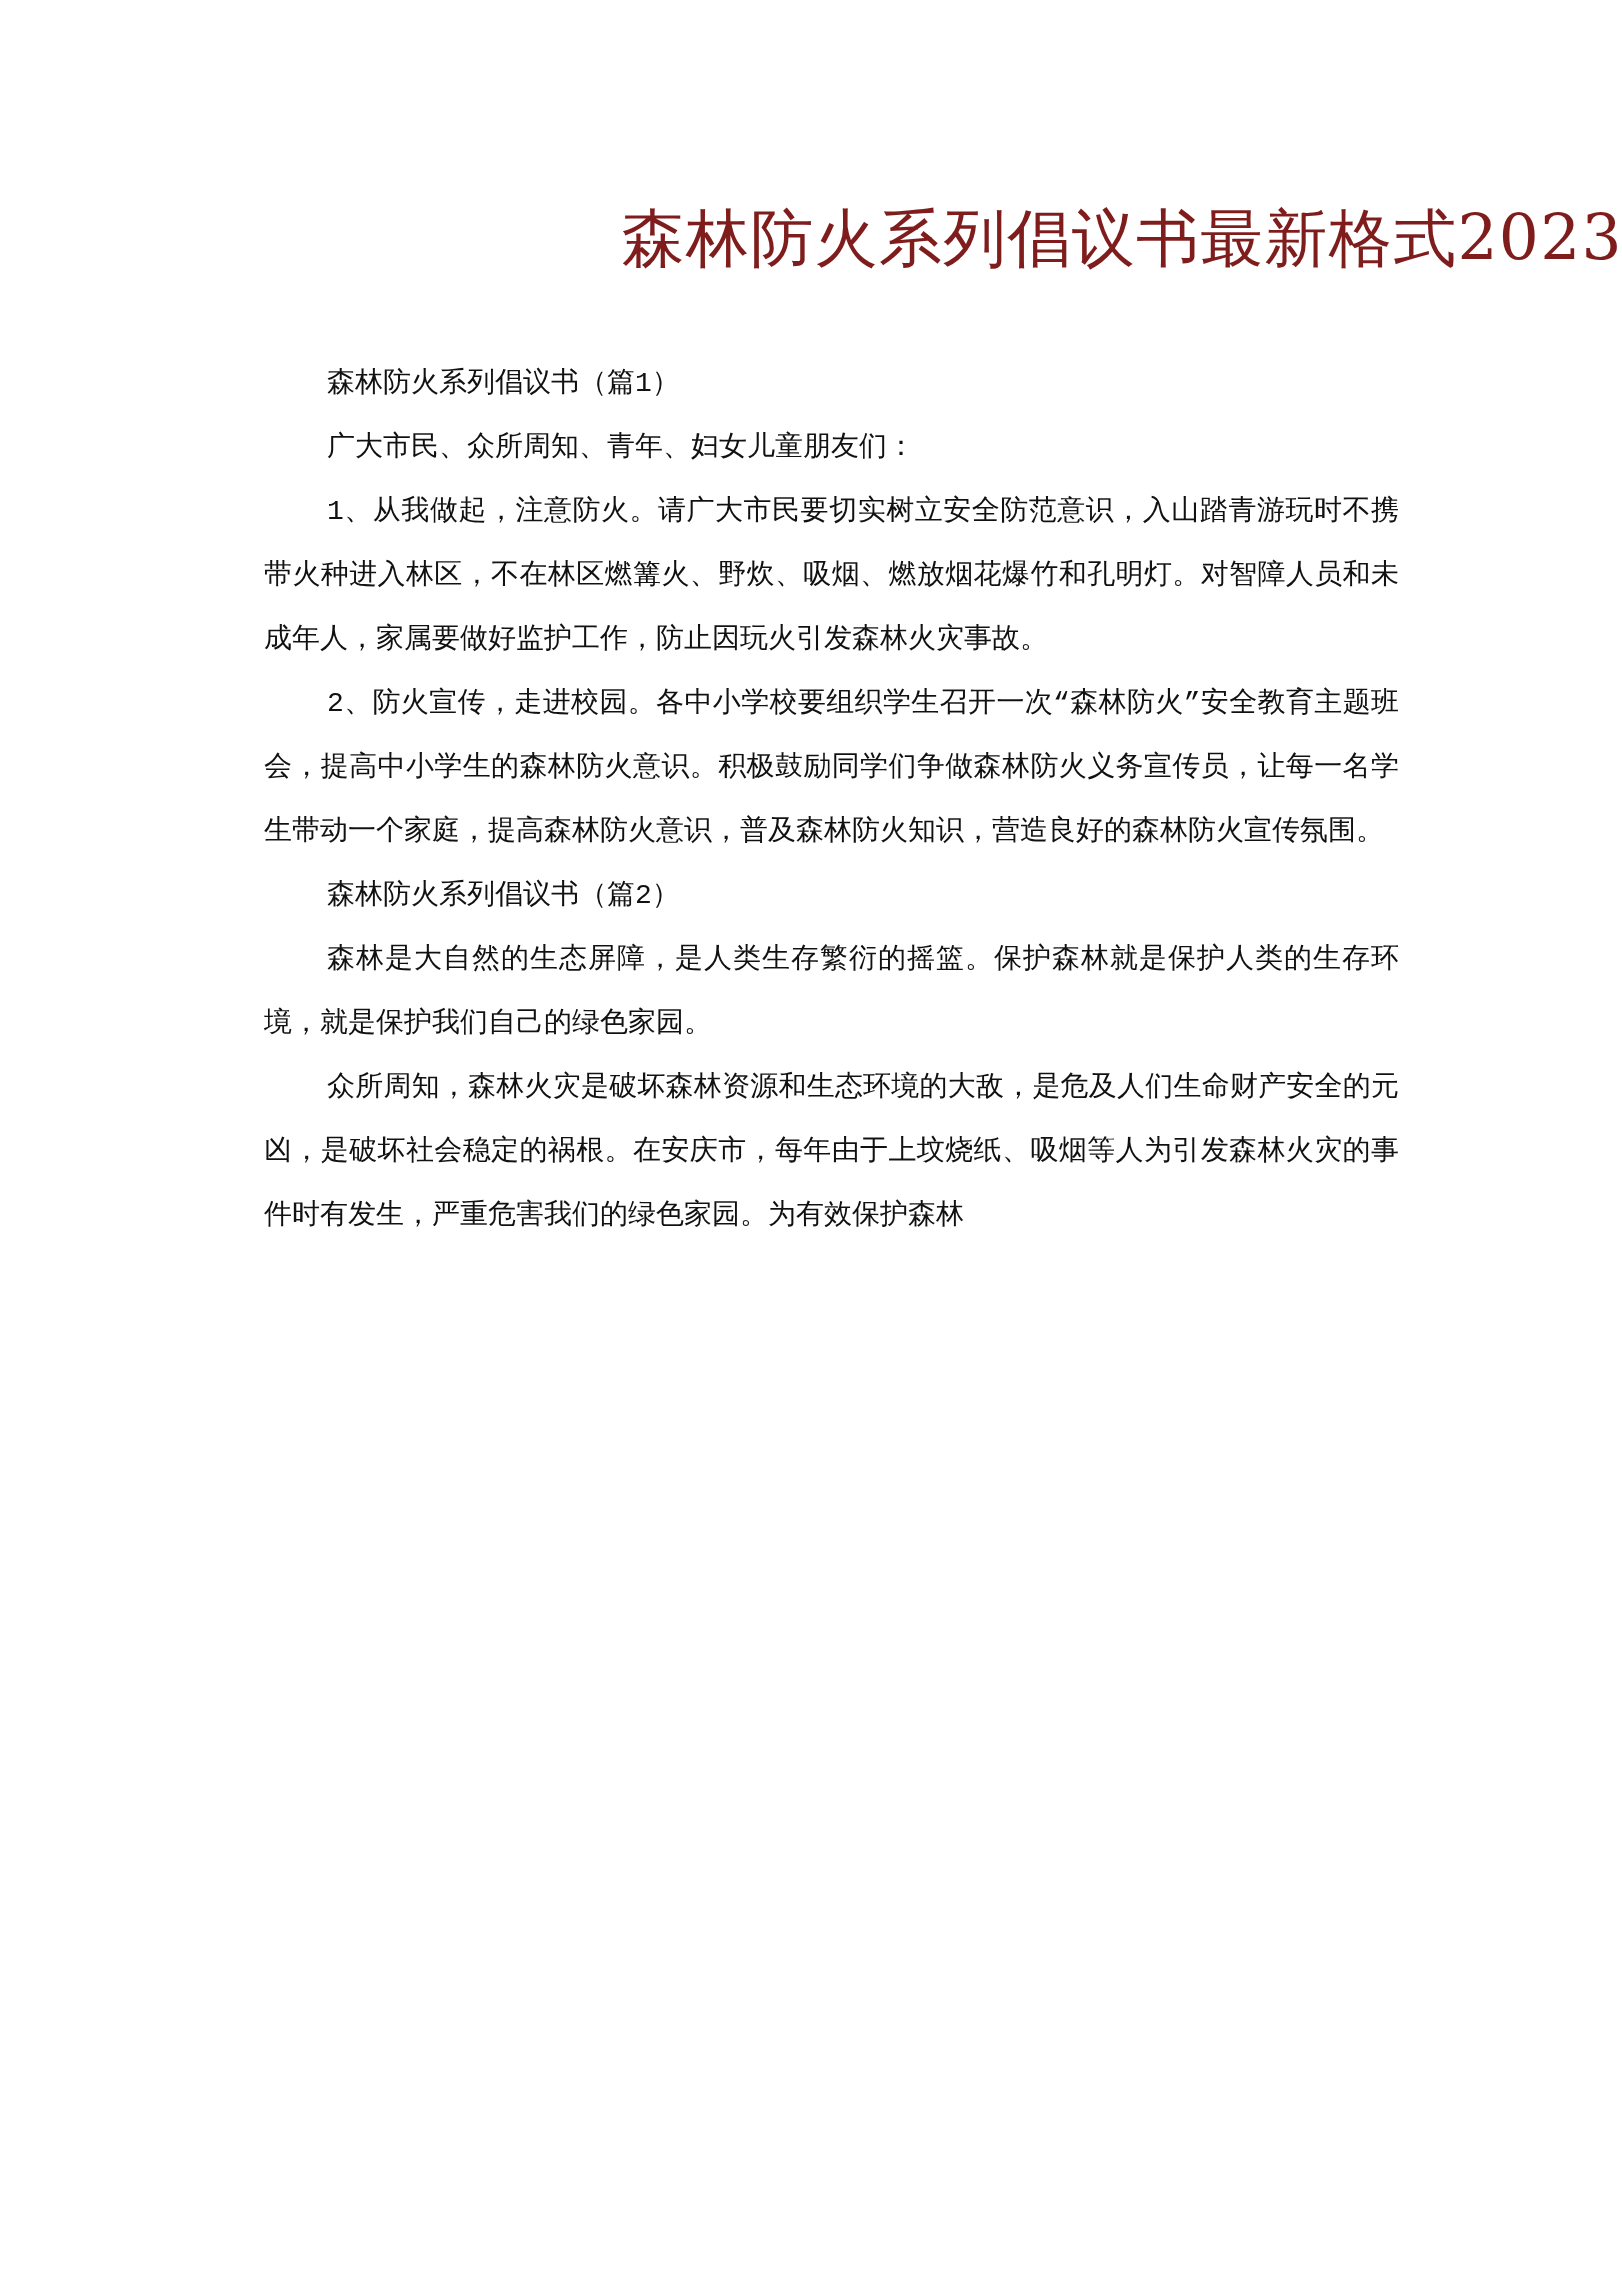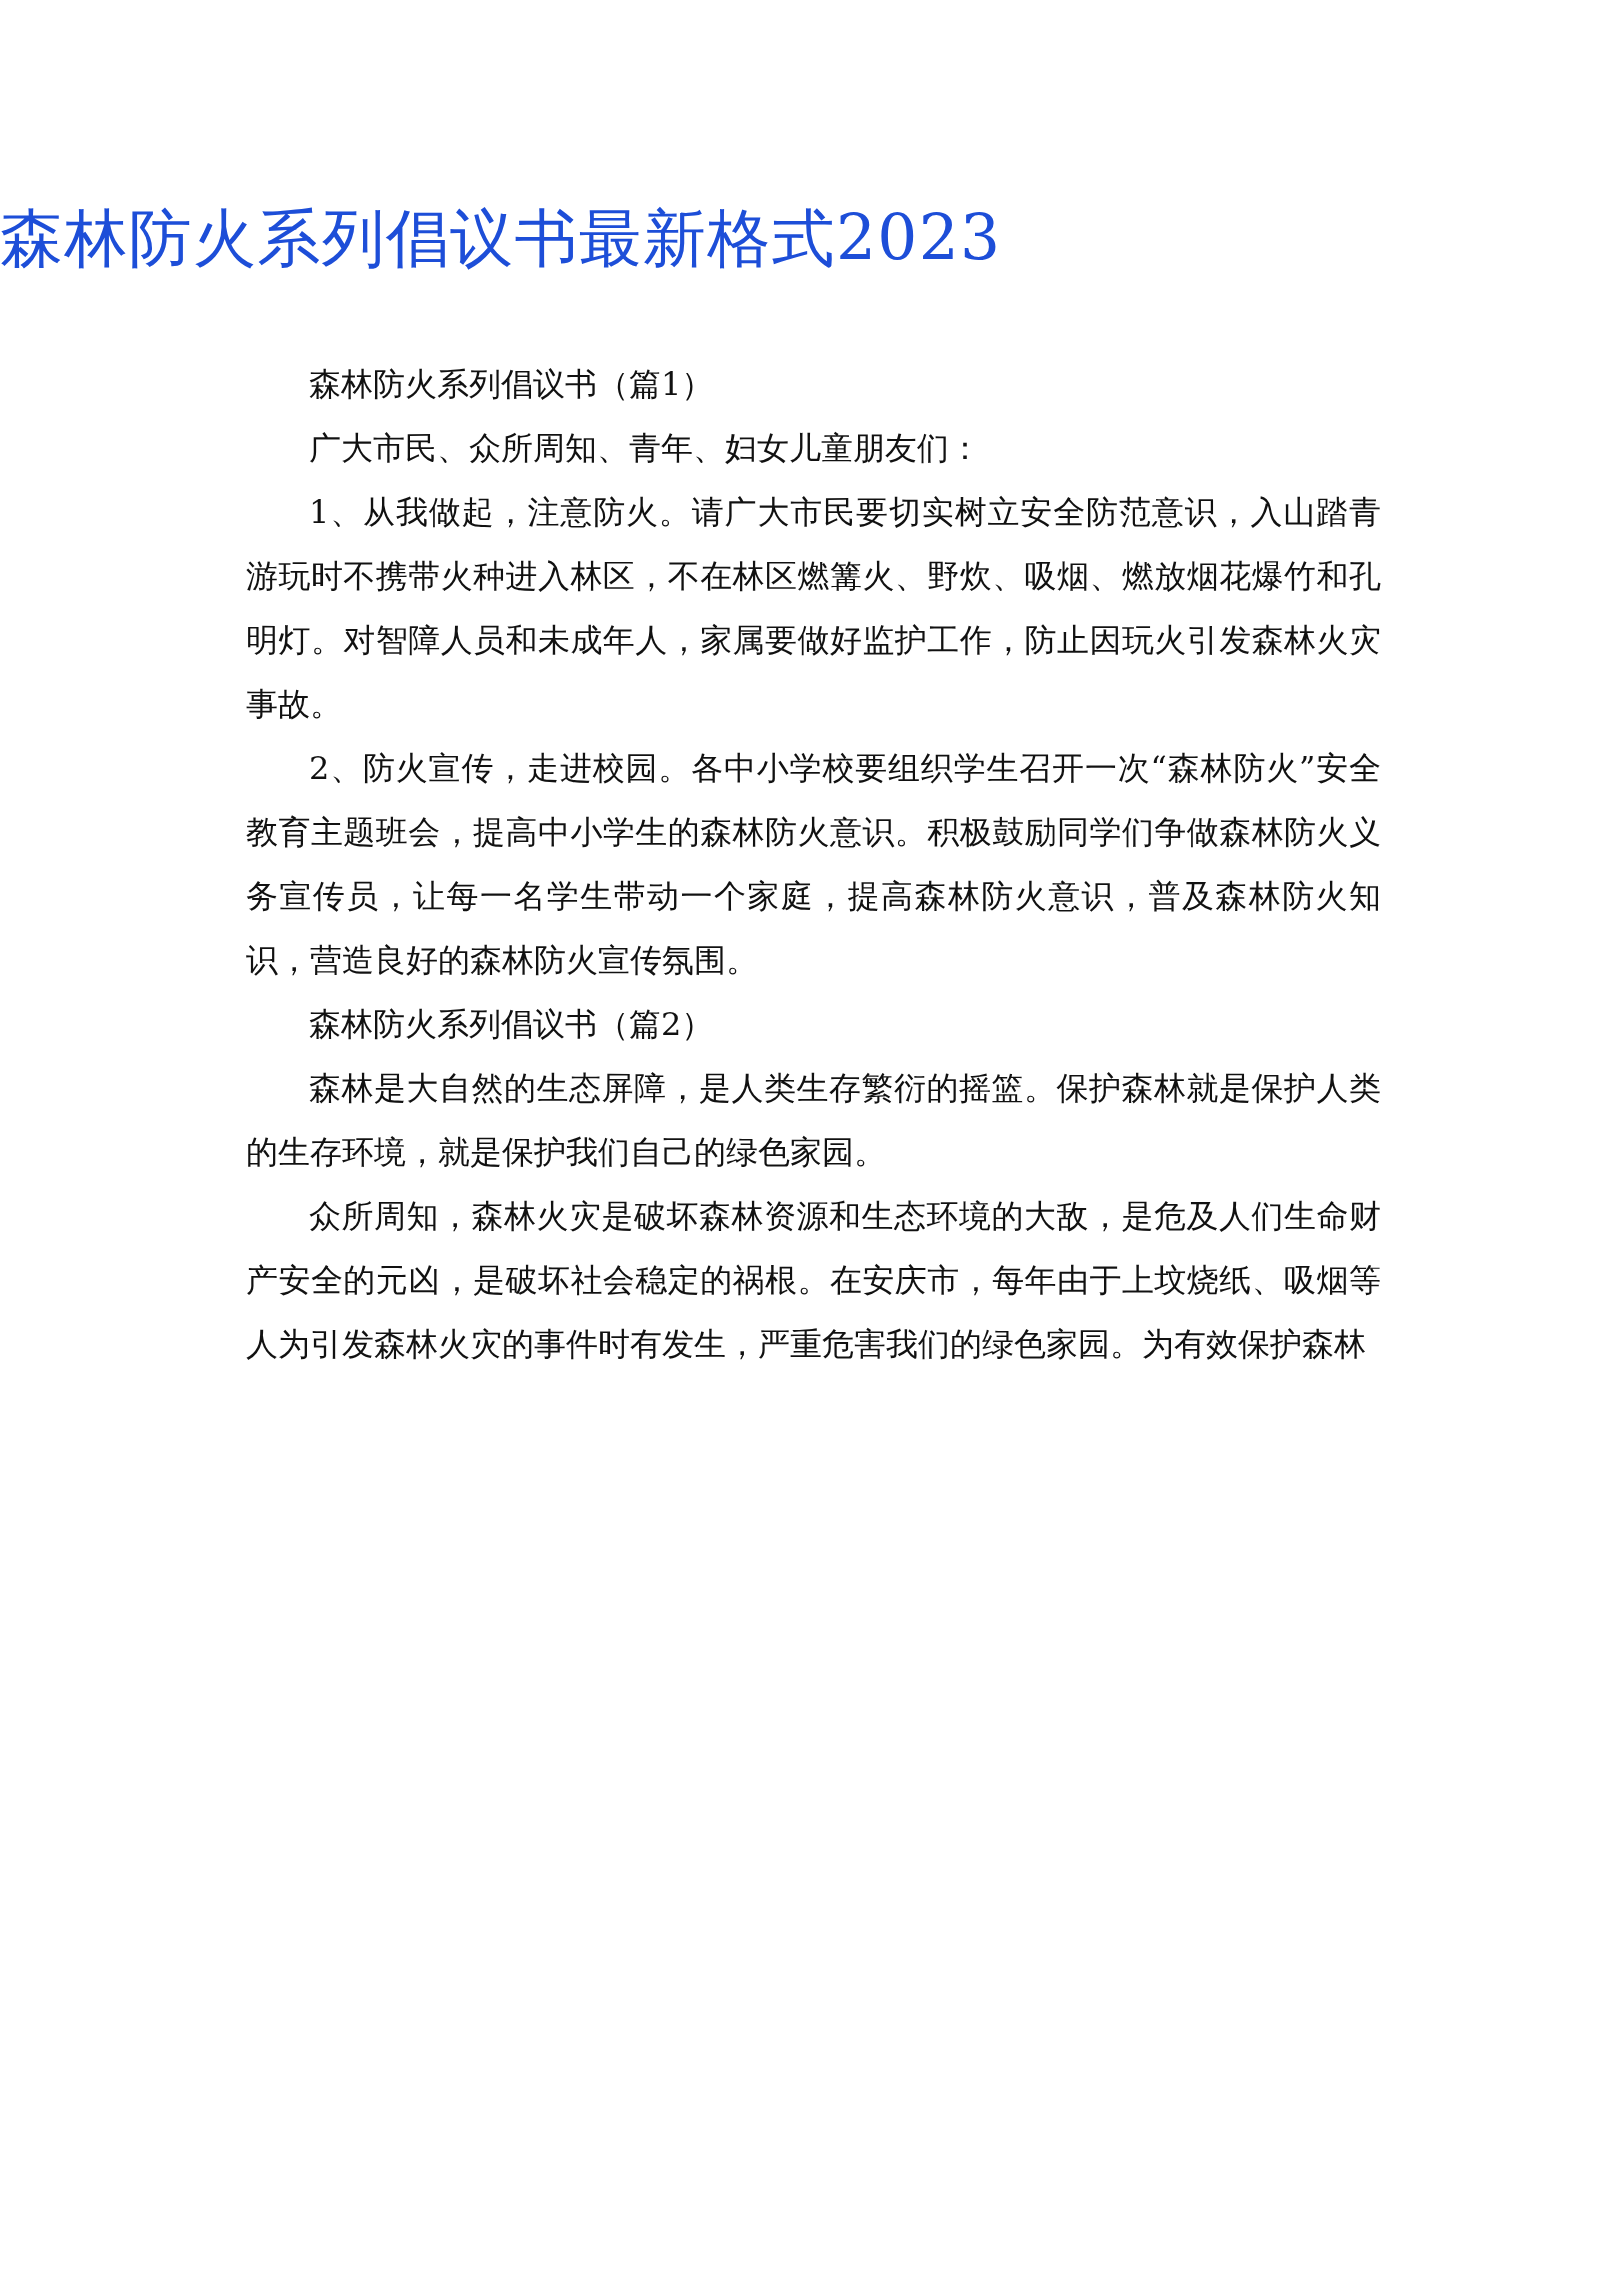--- a/index.html
+++ b/index.html
@@ -20,35 +20,36 @@
       left: 0; top: 0;
       width: 1623px;
       height: 2295px;
       background: #ffffff;
     }
     .doc-title {
       position: absolute;
       top: 196px;
       left: 0;
       width: 1623px;
-      text-align: left;
+      text-align: right;
       font-size: 63px;
       line-height: 85px;
       letter-spacing: 1.3px;
       margin: 0;
       font-weight: normal;
-      color: #1d4ed8;
+      color: #7f1d1d;
     }
     .body-text {
       position: absolute;
-      left: 246px;
+      left: 264px;
       top: 352px;
       width: 1135px;
-      font-size: 32px;
+      font-size: 28px;
       line-height: 64px;
+      font-family: Liberation Mono, monospace;
     }
     .body-text p {
       margin: 0;
       text-indent: 63px;
       text-align: justify;
       text-justify: inter-character;
       word-break: break-all;
     }
   </style>
 </head>

